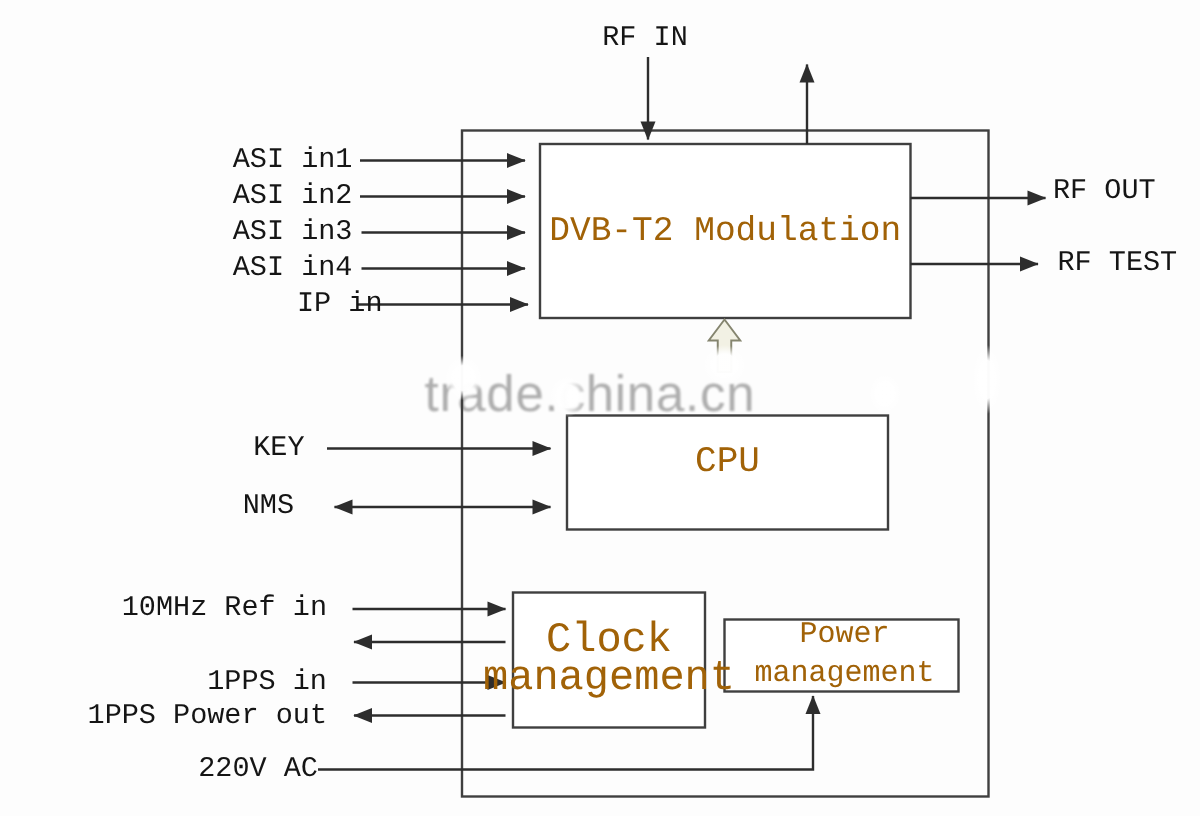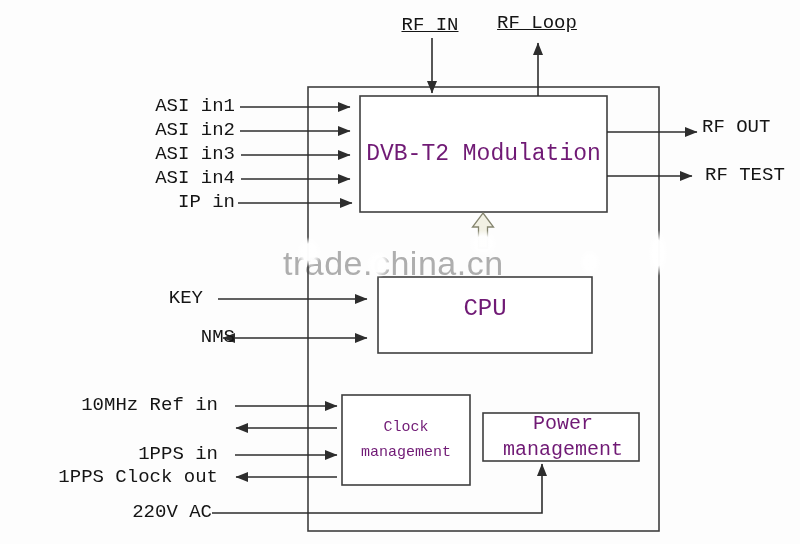--- a/index.html
+++ b/index.html
@@ -9,25 +9,25 @@
     font-family:"Liberation Mono", monospace;
   }
   svg.wires{position:absolute;left:0;top:0;z-index:3;}
   .lbl{
     position:absolute;z-index:5;
     font-family:"Liberation Mono", monospace;
     font-size:19px;line-height:1;color:#151515;
     white-space:nowrap;
     text-align:right;
   }
-  .lbl.center{text-align:center;text-decoration:underline;}
+  .lbl.center{text-align:center;}
   .blockLabel{
     position:absolute;z-index:5;display:flex;
     align-items:center;justify-content:center;
-    color:#701a75;white-space:nowrap;
+    color:#a16207;white-space:nowrap;
   }
   .blockLabel.stack{flex-direction:column;}
   .watermark{
     position:absolute;z-index:2;
     font-family:"Liberation Sans", sans-serif;
     color:#aeaeae;letter-spacing:.5px;
     filter:blur(.7px);
     white-space:nowrap;
   }
   .blob{
@@ -81,43 +81,42 @@
   </svg>
 
   <div class="blob" style="left:296px;top:237px;width:26px;height:30px;"></div>
   <div class="blob" style="left:366px;top:250px;width:24px;height:28px;"></div>
   <div class="blob" style="left:468px;top:230px;width:30px;height:27px;"></div>
   <div class="blob" style="left:579px;top:249px;width:22px;height:27px;"></div>
   <div class="blob" style="left:648px;top:230px;width:20px;height:46px;"></div>
 
   <div class="blockLabel" style="left:360px;top:96px;width:247px;height:116px;font-size:23px;">DVB-T2 Modulation</div>
   <div class="blockLabel" style="left:378px;top:277px;width:214px;height:76px;font-size:24px;padding-bottom:14px;box-sizing:border-box;">CPU</div>
-  <div class="blockLabel stack" style="left:342px;top:395px;width:128px;height:90px;font-size:15px;line-height:25px;align-items:center;">
+  <div class="blockLabel stack" style="left:342px;top:395px;width:128px;height:90px;font-size:28px;line-height:25px;align-items:center;">
     <span>Clock</span>
     <span>management</span>
   </div>
   <div class="blockLabel stack" style="left:483px;top:413px;width:160px;height:48px;font-size:20px;line-height:26px;">
     <span>Power</span>
     <span>management</span>
   </div>
 
   <div class="lbl center" style="left:370px;top:16px;width:120px;">RF IN</div>
-  <div class="lbl center" style="left:477px;top:14px;width:120px;">RF Loop</div>
 
   <div class="lbl" style="right:565px;top:97px;">ASI in1</div>
   <div class="lbl" style="right:565px;top:121px;">ASI in2</div>
   <div class="lbl" style="right:565px;top:145px;">ASI in3</div>
   <div class="lbl" style="right:565px;top:169px;">ASI in4</div>
-  <div class="lbl" style="right:565px;top:193px;">IP in</div>
+  <div class="lbl" style="right:545px;top:193px;">IP in</div>
 
   <div class="lbl" style="left:702px;top:118px;">RF OUT</div>
   <div class="lbl" style="left:705px;top:166px;">RF TEST</div>
 
   <div class="lbl" style="right:597px;top:289px;">KEY</div>
-  <div class="lbl" style="right:565px;top:328px;">NMS</div>
+  <div class="lbl" style="right:604px;top:328px;">NMS</div>
 
   <div class="lbl" style="right:582px;top:396px;">10MHz Ref in</div>
   <div class="lbl" style="right:582px;top:445px;">1PPS in</div>
-  <div class="lbl" style="right:582px;top:468px;">1PPS Clock out</div>
+  <div class="lbl" style="right:582px;top:468px;">1PPS Power out</div>
 
   <div class="lbl" style="right:588px;top:503px;">220V AC</div>
 
 </div>
 
 </body></html>

